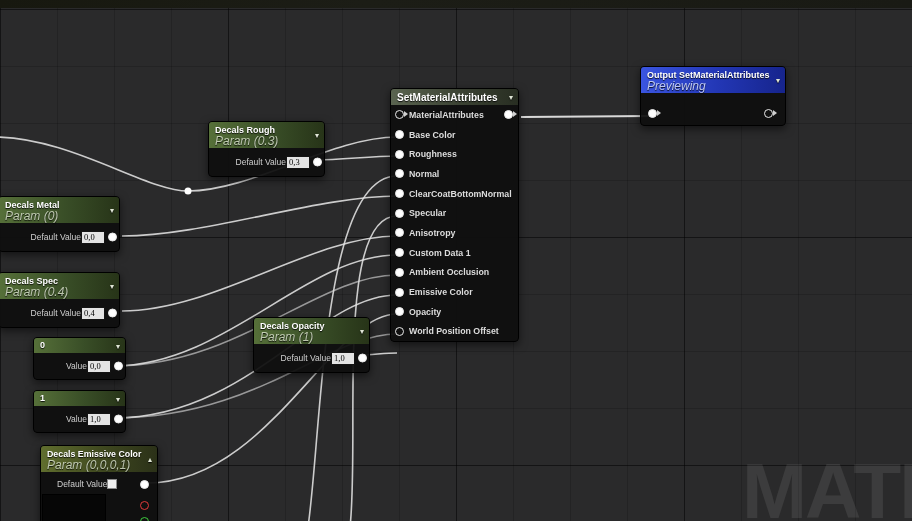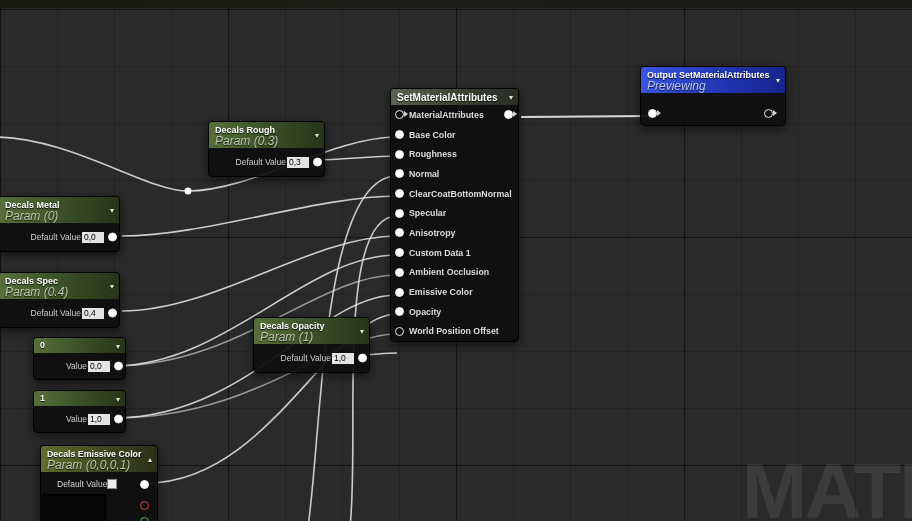--- a/index.html
+++ b/index.html
@@ -59,21 +59,21 @@
   .sma-row { position:relative; display:flex; align-items:center; height:19.7px;
     padding-left:4px; gap:5px;font-weight:bold; }
   .plabel { font-size:8.8px; color:#dcdcdc; white-space:nowrap; }
   .outpin { position:absolute; right:5px; }
 
   
   .pbody { position:relative; display:flex; align-items:center; justify-content:flex-end;
     height:28px; padding:0 14px 0 4px; }
   .pbody.start { justify-content:flex-start; padding-left:16px; height:24px; }
   .plabel2 { font-size:8.5px; color:#cfcfcf; white-space:nowrap; }
-  .valbox { width:24px; height:13px; font-size:8.5px; font-family:Liberation Sans, sans-serif;
+  .valbox { width:24px; height:13px; font-size:8.5px; font-family:Liberation Serif, serif;
     background:#e4e4e4; color:#000; border:1px solid #141414; padding:0 2px; line-height:11px; }
   .pout { position:absolute; right:2px; top:50%; transform:translateY(-50%); }
 
   .outbody { position:relative; height:32px; }
 
   .swatch { width:10px; height:10px; background:#efefef; border:1px solid #8a8a8a;
     display:inline-block; cursor:pointer; }
   .cpreview { position:absolute; left:1px; top:48px; width:64px; height:58px;
     background:#060606; border:1px solid #000; }
 </style>

